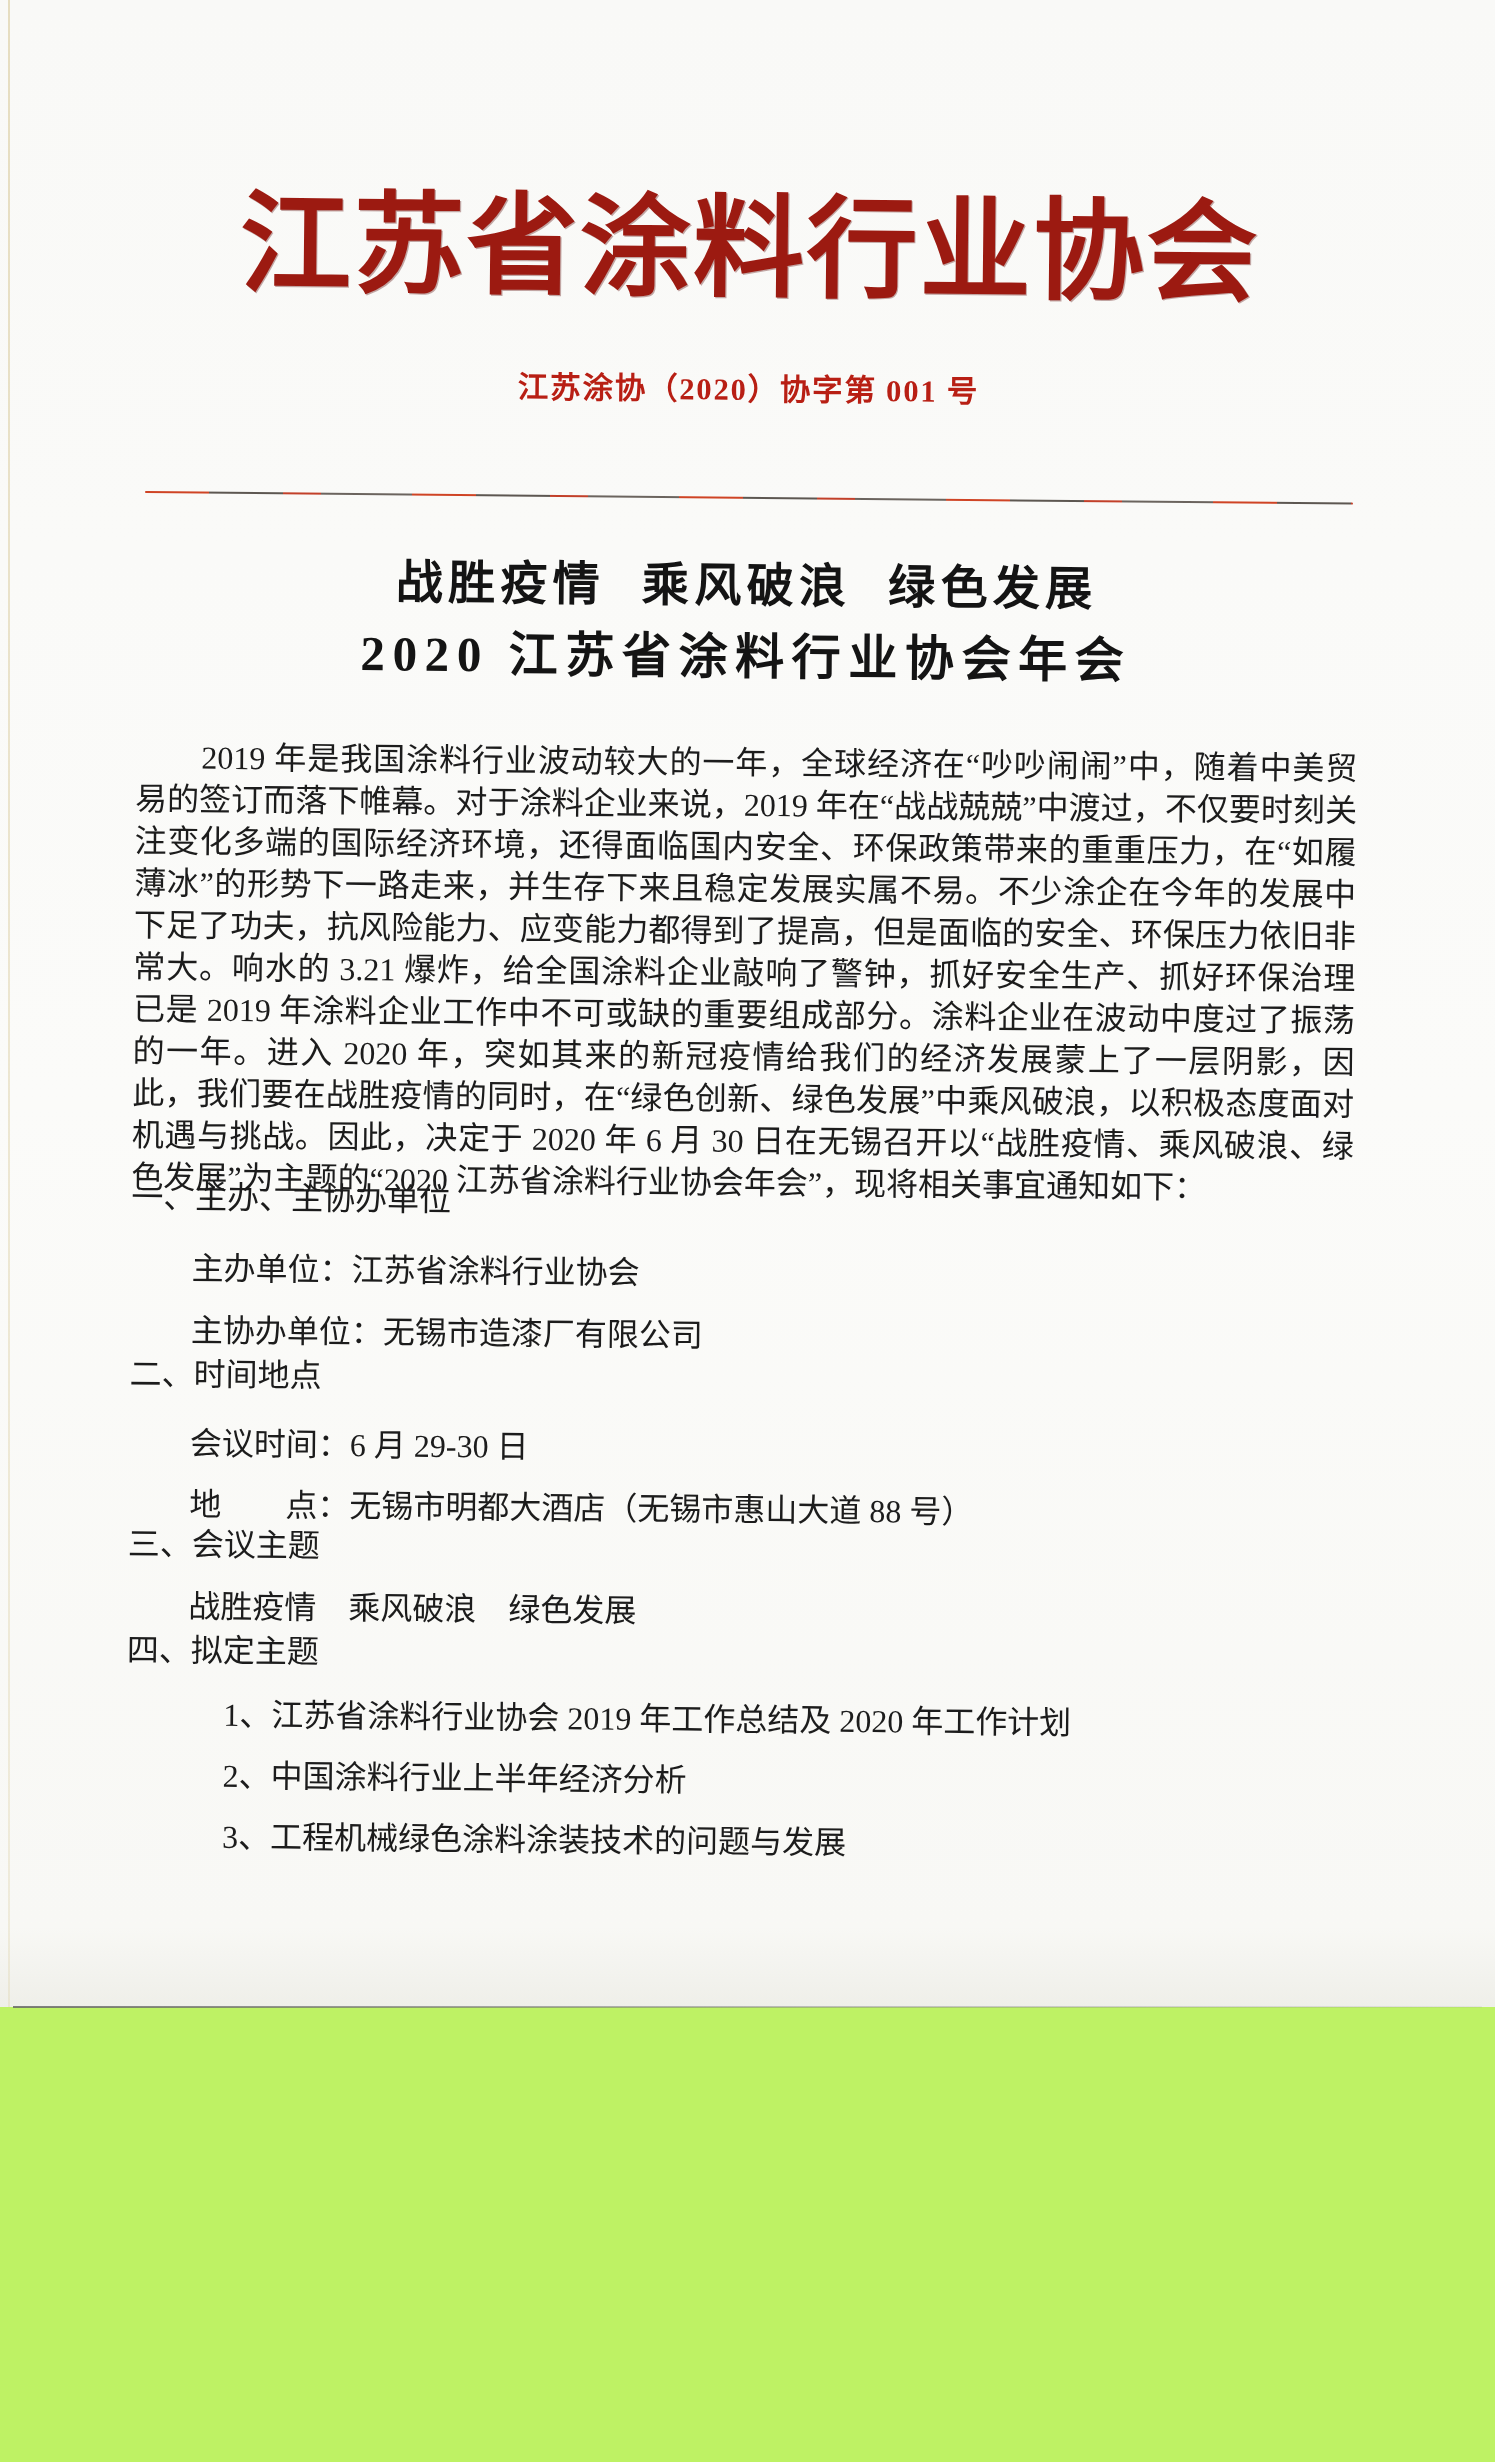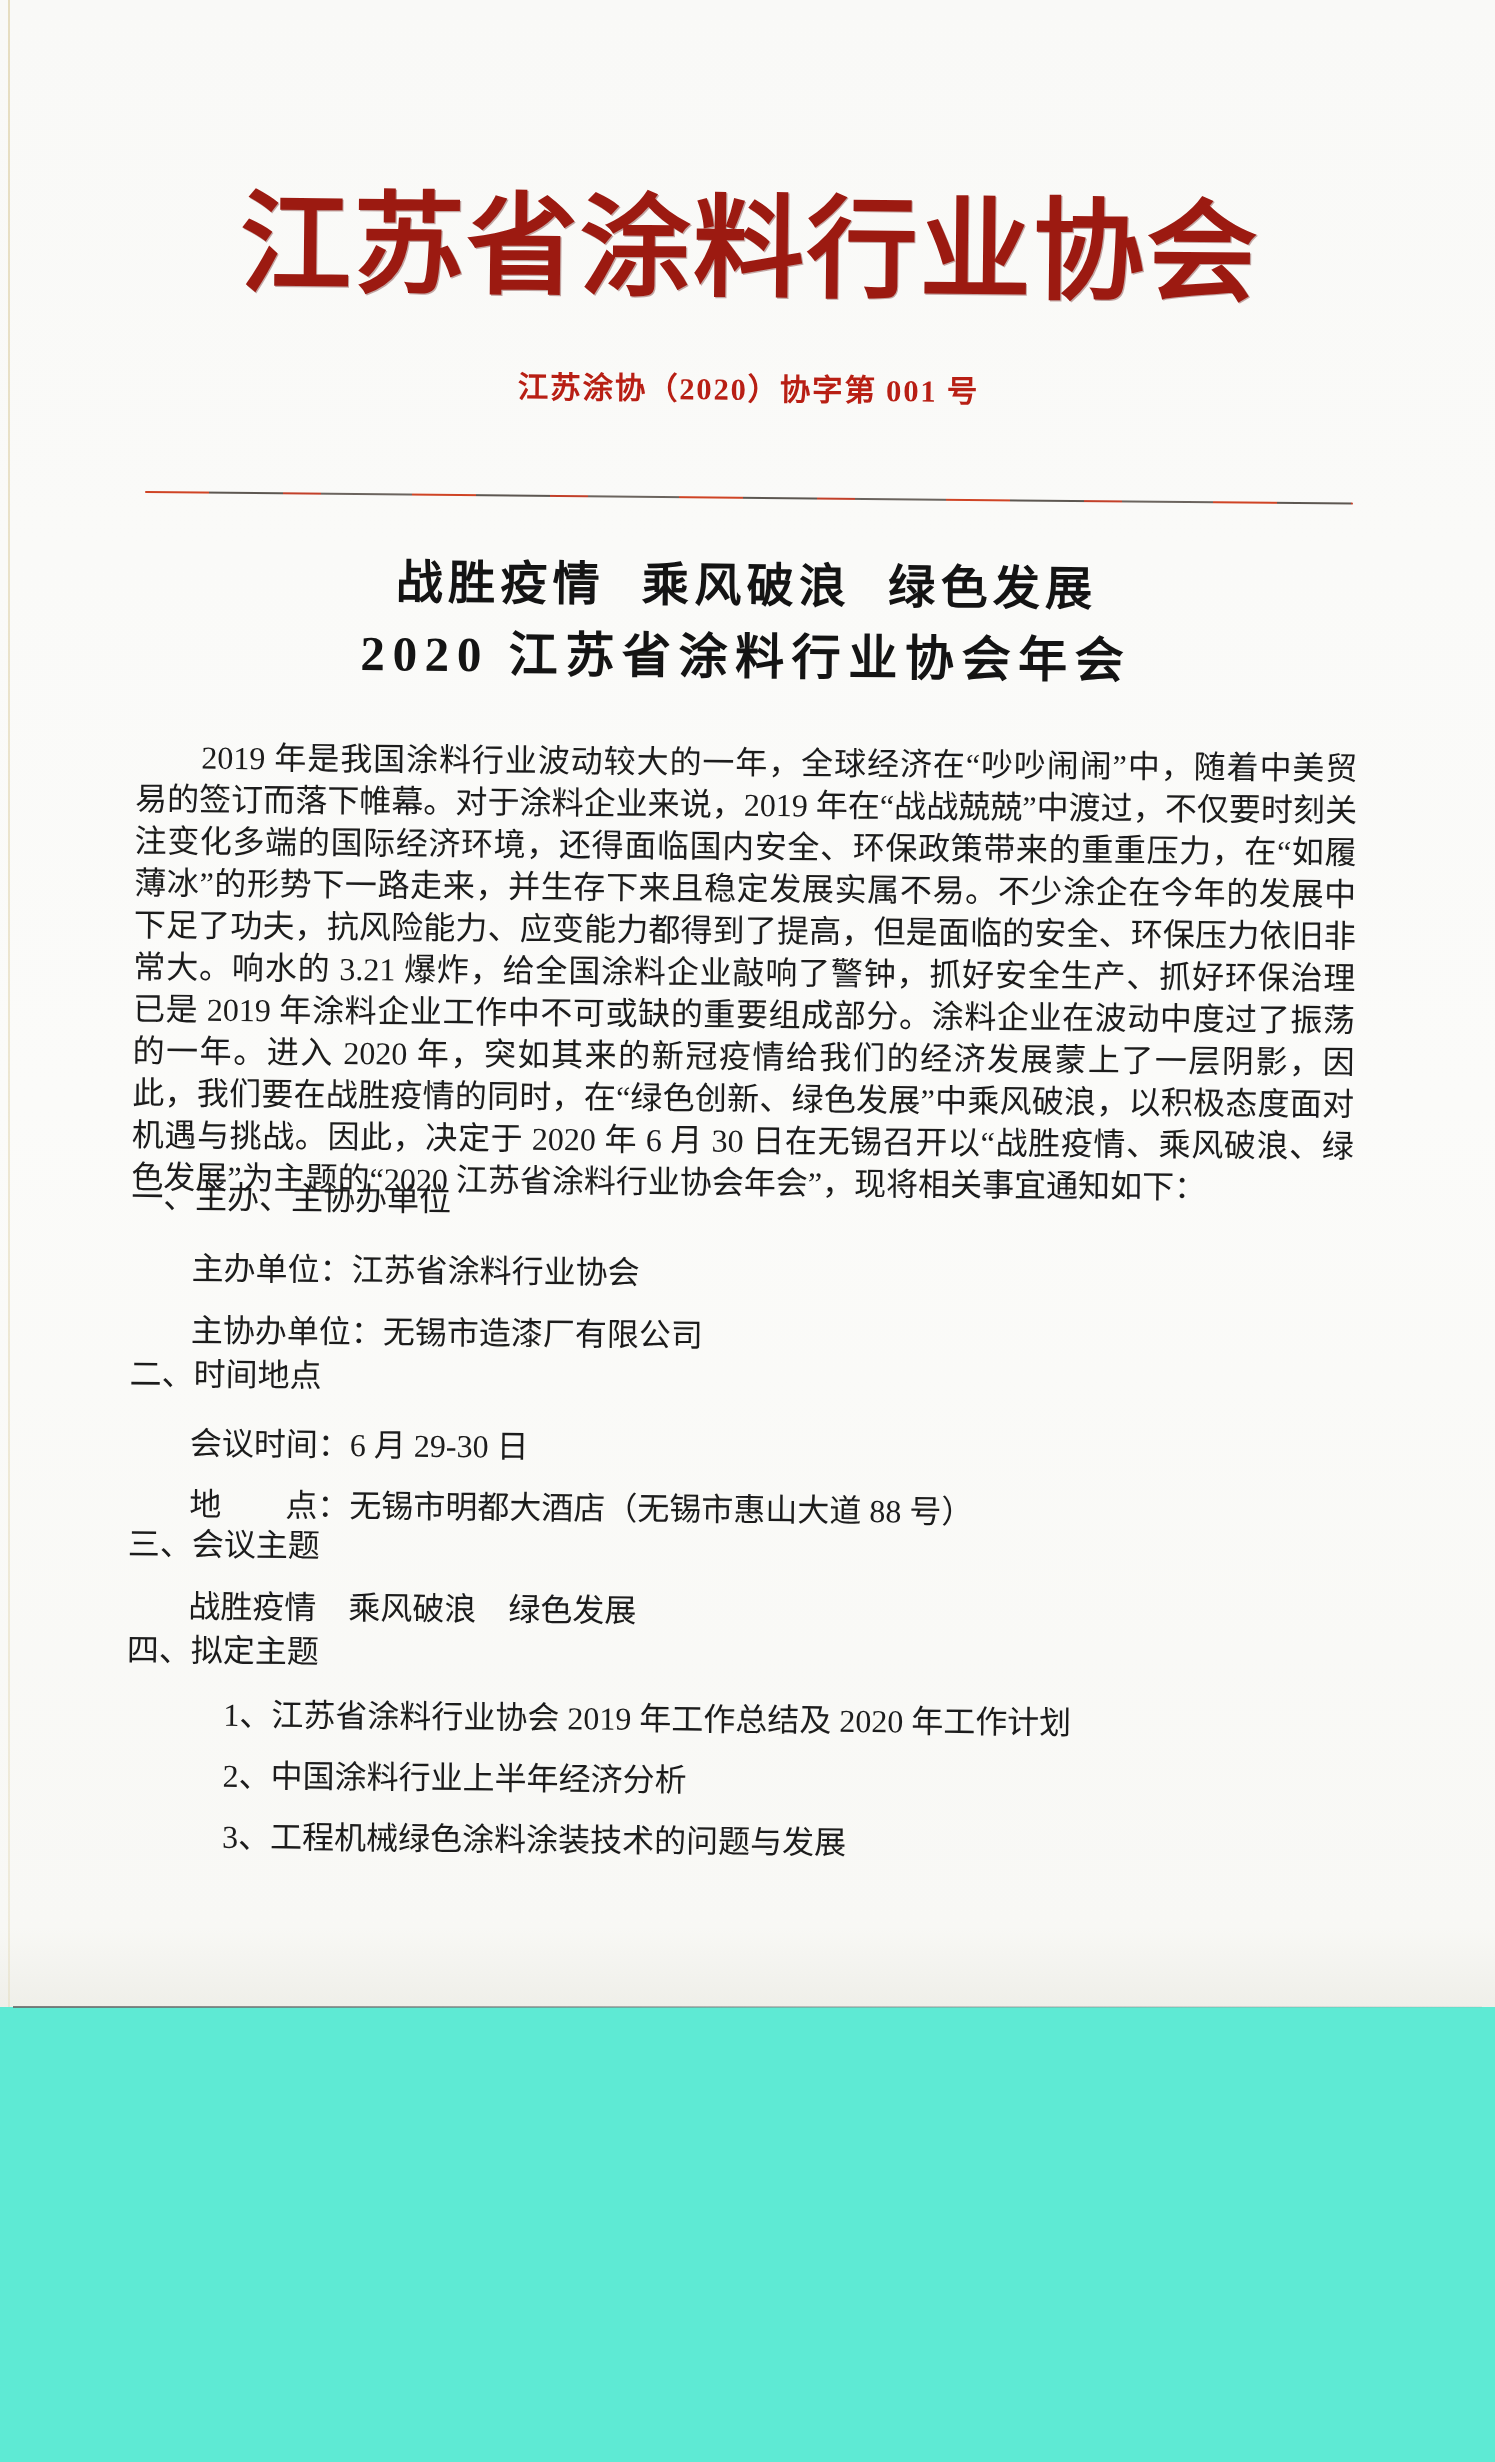--- a/index.html
+++ b/index.html
@@ -11,21 +11,21 @@
   body {
     width: 1495px;
     height: 2462px;
     font-family: "Liberation Serif", "DejaVu Serif", serif;
   }
   .page {
     position: relative;
     width: 1495px;
     height: 2462px;
     overflow: hidden;
-    background: #5eead4;
+    background: #bef264;
   }
   
   .paper {
     position: absolute;
     left: 0; top: 0;
     width: 1495px;
     height: 2007px;
     background: linear-gradient(180deg, #f9f9f7 0%, #fbfbf9 55%, #f8f8f5 96%, #efefe9 100%);
   }
   .left-edge {

